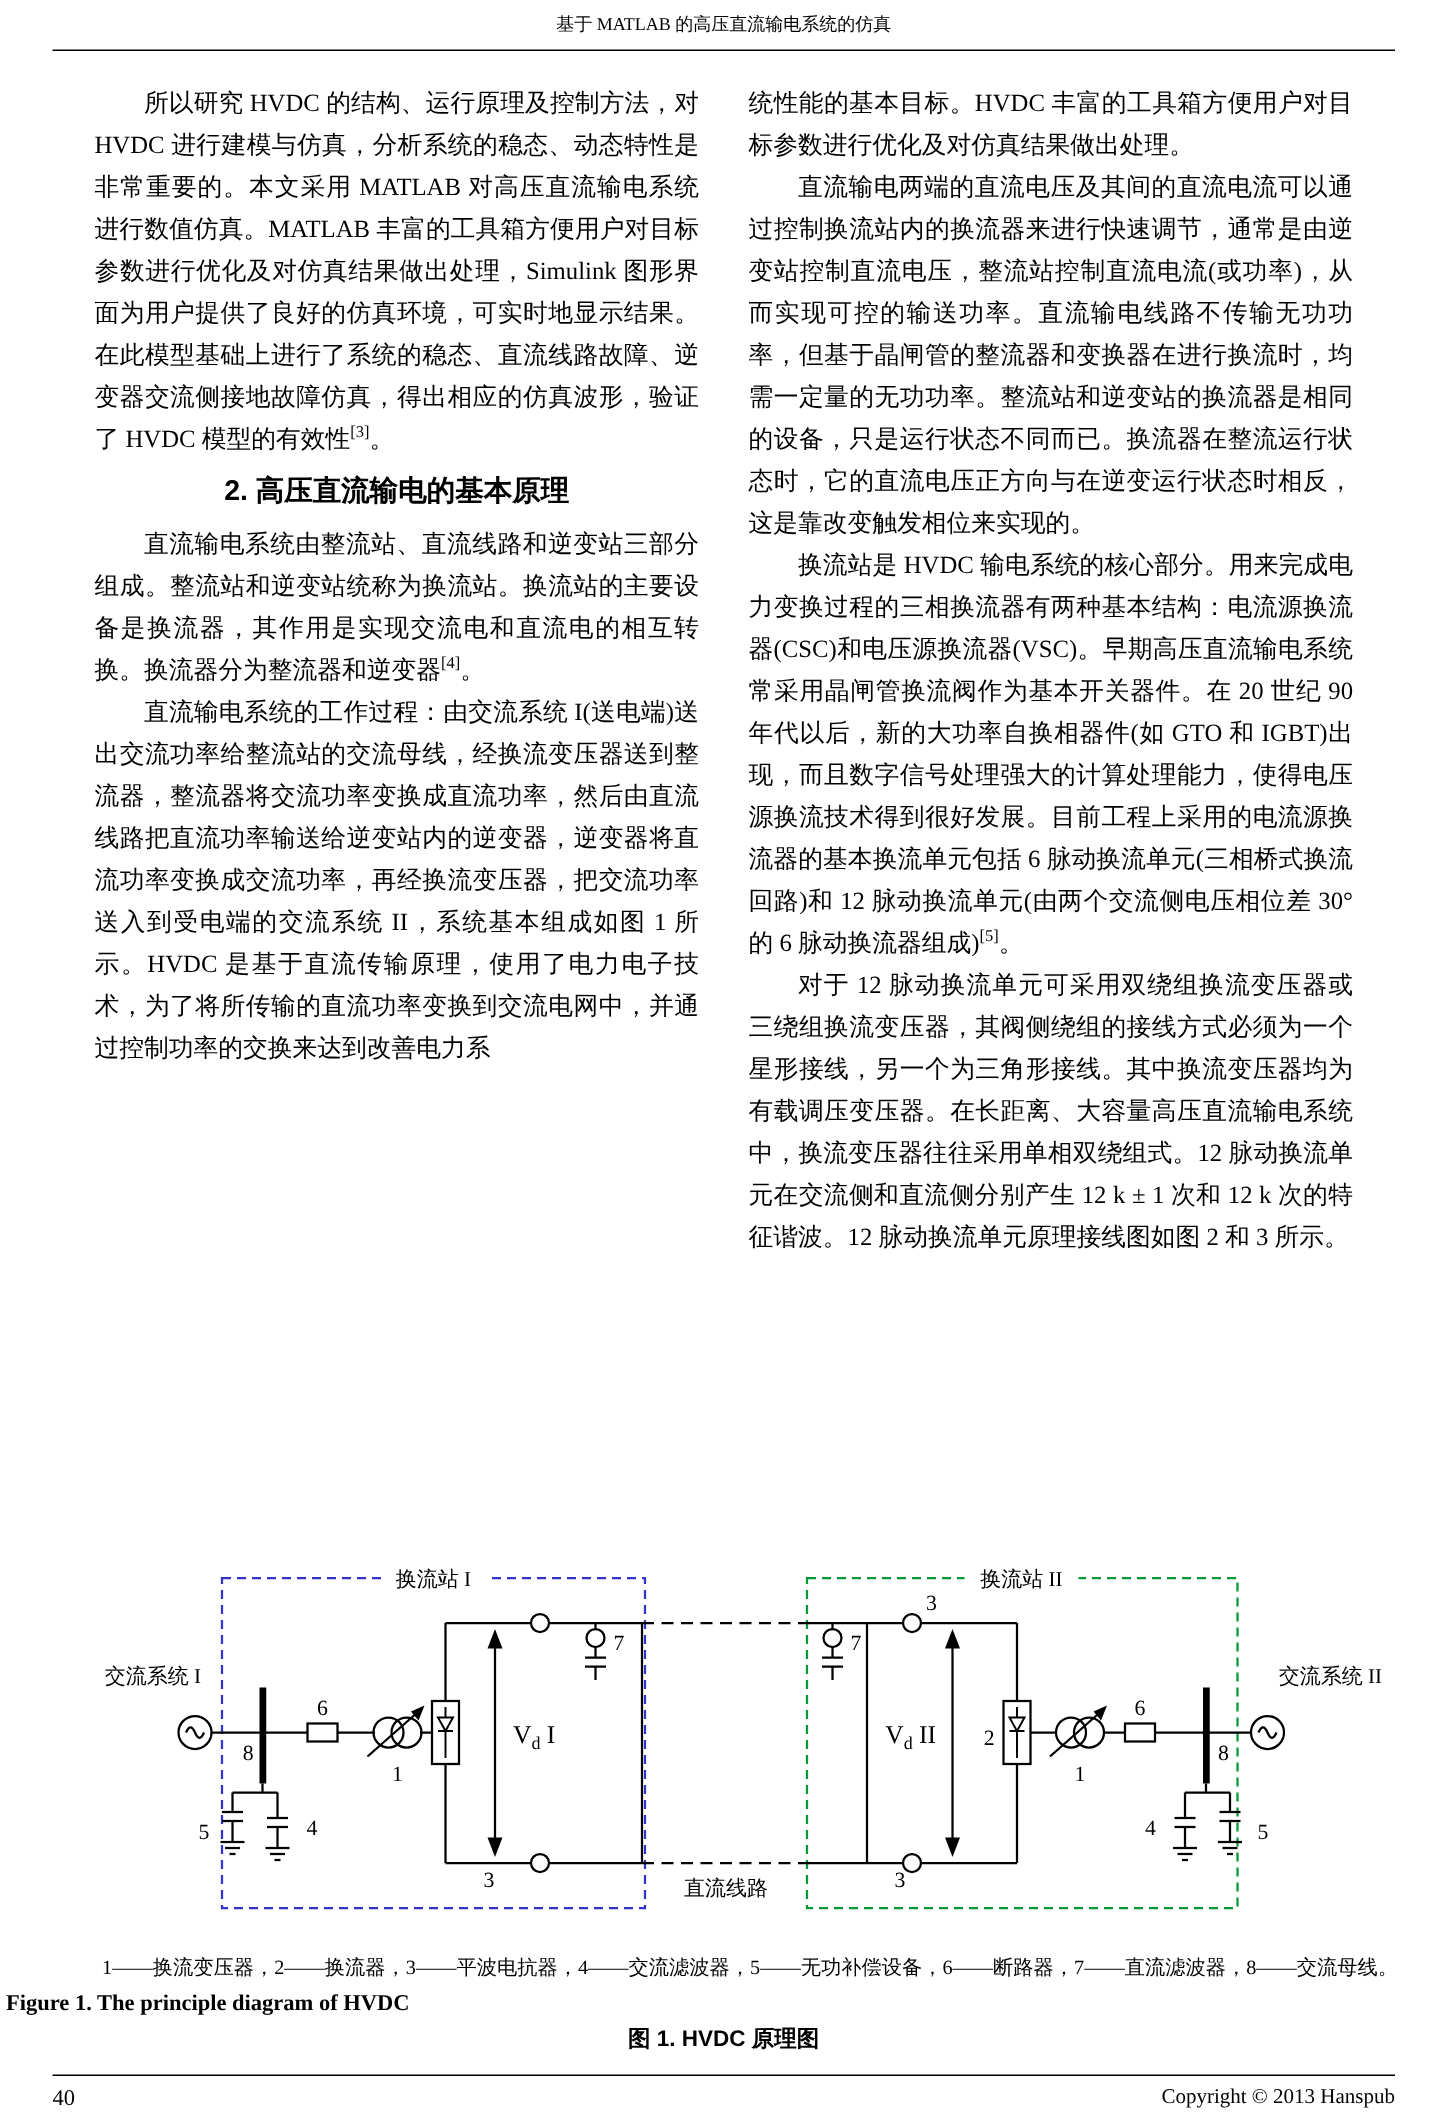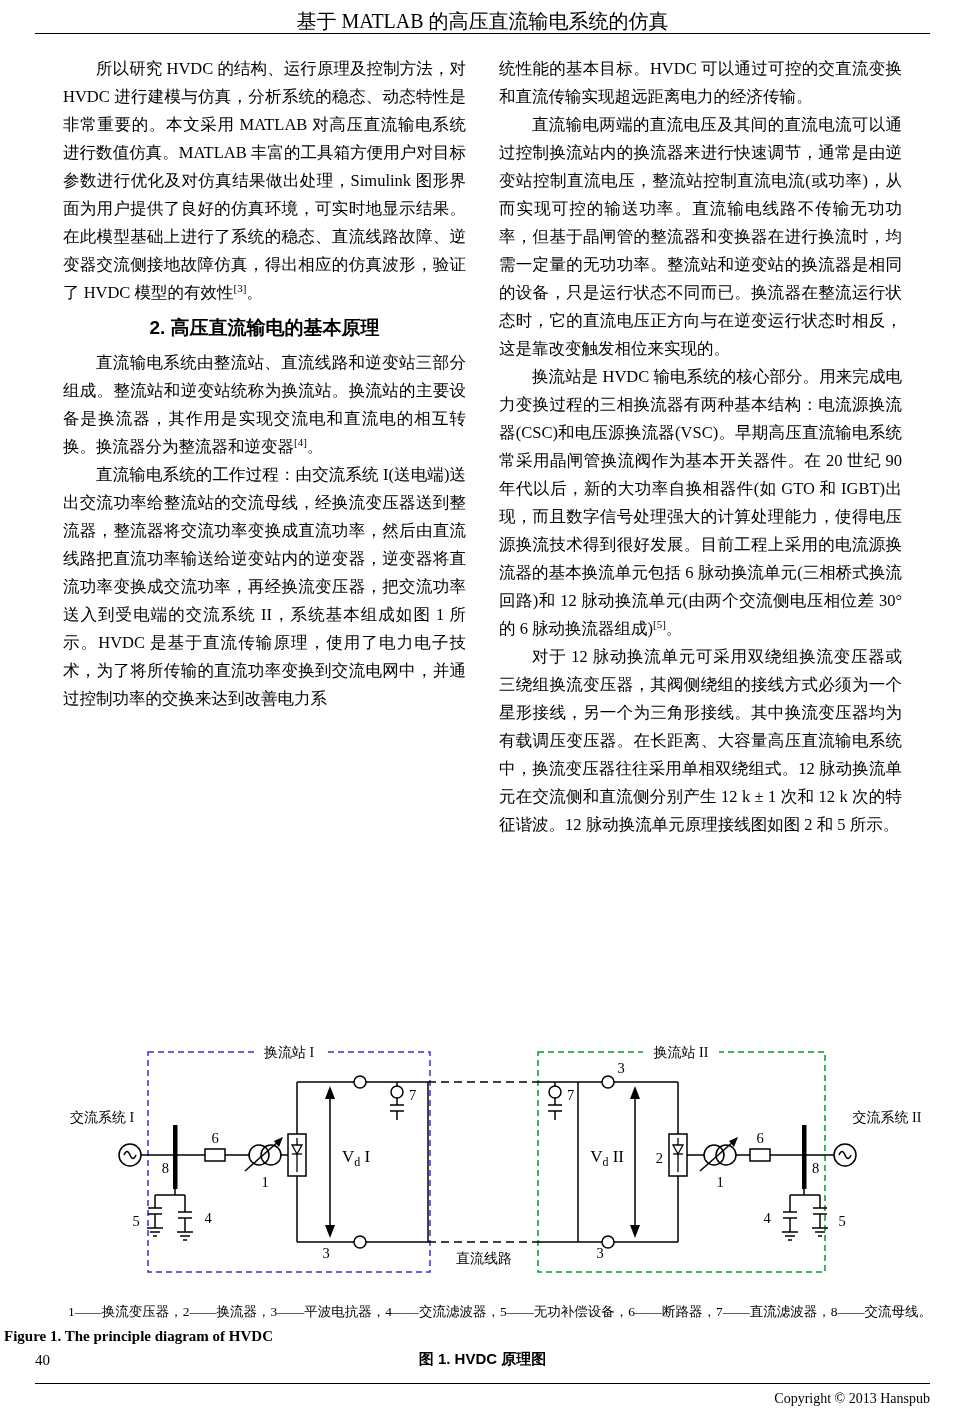--- a/index.html
+++ b/index.html
@@ -10,21 +10,21 @@
     height: 1414px;
     background: #ffffff;
     color: #000;
     font-family: "Liberation Serif", serif;
     overflow: hidden;
   }
   .running-head {
     position: absolute;
     top: 8px; left: 0; width: 100%;
     text-align: center;
-    font-size: 20px;
+    font-size: 12px;
   }
   .rule {
     position: absolute;
     left: 35px; width: 895px; height: 1px;
     background: #000;
   }
   .header-rule { top: 33px; }
   .footer-rule { top: 1383px; }
   .col {
     position: absolute;
@@ -67,43 +67,43 @@
     text-align: left;
     font-size: 15px; font-weight: bold;
   }
   .caption-zh {
     position: absolute;
     top: 1350px; left: 0; width: 100%;
     text-align: center;
     font-size: 15px; font-weight: bold;
     font-family: "Liberation Sans", sans-serif;
   }
-  .footer-left  { position: absolute; top: 1352px; left: 35px;  font-size: 15px; }
+  .footer-left  { position: absolute; top: 1391px; left: 35px;  font-size: 15px; }
   .footer-right { position: absolute; top: 1391px; right: 35px; font-size: 14px; }
 </style>
 </head>
 <body>
 
 <div class="page">
 
   <div class="running-head">基于 MATLAB 的高压直流输电系统的仿真</div>
   <div class="rule header-rule"></div>
 
   <div class="col col-left">
     <p class="para indent"><span>所以研究 HVDC 的结构、运行原理及控制方法，对 HVDC 进行建模与仿真，分析系统的稳态、动态特性是非常重要的。本文采用 MATLAB 对高压直流输电系统进行数值仿真。MATLAB 丰富的工具箱方便用户对目标参数进行优化及对仿真结果做出处理，Simulink 图形界面为用户提供了良好的仿真环境，可实时地显示结果。在此模型基础上进行了系统的稳态、直流线路故障、逆变器交流侧接地故障仿真，得出相应的仿真波形，验证了 HVDC 模型的有效性</span><sup class="supref">[3]</sup><span>。</span></p>
     <h2 class="section-heading">2. 高压直流输电的基本原理</h2>
     <p class="para indent"><span>直流输电系统由整流站、直流线路和逆变站三部分组成。整流站和逆变站统称为换流站。换流站的主要设备是换流器，其作用是实现交流电和直流电的相互转换。换流器分为整流器和逆变器</span><sup class="supref">[4]</sup><span>。</span></p>
     <p class="para indent"><span>直流输电系统的工作过程：由交流系统 I(送电端)送出交流功率给整流站的交流母线，经换流变压器送到整流器，整流器将交流功率变换成直流功率，然后由直流线路把直流功率输送给逆变站内的逆变器，逆变器将直流功率变换成交流功率，再经换流变压器，把交流功率送入到受电端的交流系统 II，系统基本组成如图 1 所示。HVDC 是基于直流传输原理，使用了电力电子技术，为了将所传输的直流功率变换到交流电网中，并通过控制功率的交换来达到改善电力系</span></p>
   </div>
 
   <div class="col col-right">
-    <p class="para"><span>统性能的基本目标。HVDC 可以通过可控的交直流变换和直流传输实现超远距离电力的经济传输。</span></p>
+    <p class="para"><span>统性能的基本目标。HVDC 丰富的工具箱方便用户对目标参数进行优化及对仿真结果做出处理。</span></p>
     <p class="para indent"><span>直流输电两端的直流电压及其间的直流电流可以通过控制换流站内的换流器来进行快速调节，通常是由逆变站控制直流电压，整流站控制直流电流(或功率)，从而实现可控的输送功率。直流输电线路不传输无功功率，但基于晶闸管的整流器和变换器在进行换流时，均需一定量的无功功率。整流站和逆变站的换流器是相同的设备，只是运行状态不同而已。换流器在整流运行状态时，它的直流电压正方向与在逆变运行状态时相反，这是靠改变触发相位来实现的。</span></p>
     <p class="para indent"><span>换流站是 HVDC 输电系统的核心部分。用来完成电力变换过程的三相换流器有两种基本结构：电流源换流器(CSC)和电压源换流器(VSC)。早期高压直流输电系统常采用晶闸管换流阀作为基本开关器件。在 20 世纪 90 年代以后，新的大功率自换相器件(如 GTO 和 IGBT)出现，而且数字信号处理强大的计算处理能力，使得电压源换流技术得到很好发展。目前工程上采用的电流源换流器的基本换流单元包括 6 脉动换流单元(三相桥式换流回路)和 12 脉动换流单元(由两个交流侧电压相位差 30°的 6 脉动换流器组成)</span><sup class="supref">[5]</sup><span>。</span></p>
-    <p class="para indent"><span>对于 12 脉动换流单元可采用双绕组换流变压器或三绕组换流变压器，其阀侧绕组的接线方式必须为一个星形接线，另一个为三角形接线。其中换流变压器均为有载调压变压器。在长距离、大容量高压直流输电系统中，换流变压器往往采用单相双绕组式。12 脉动换流单元在交流侧和直流侧分别产生 12 k ± 1 次和 12 k 次的特征谐波。12 脉动换流单元原理接线图如图 2 和 5 所示。</span></p>
+    <p class="para indent"><span>对于 12 脉动换流单元可采用双绕组换流变压器或三绕组换流变压器，其阀侧绕组的接线方式必须为一个星形接线，另一个为三角形接线。其中换流变压器均为有载调压变压器。在长距离、大容量高压直流输电系统中，换流变压器往往采用单相双绕组式。12 脉动换流单元在交流侧和直流侧分别产生 12 k ± 1 次和 12 k 次的特征谐波。12 脉动换流单元原理接线图如图 2 和 3 所示。</span></p>
   </div>
 
   <div class="figure">
     <svg width="905" height="240" viewBox="0 0 905 240">
 
       <rect x="118" y="10" width="282" height="220" fill="none" stroke-width="1.5" stroke-dasharray="6 4" stroke="#3333cc"></rect>
       <rect x="508" y="10" width="287" height="220" fill="none" stroke-width="1.5" stroke-dasharray="6 4" stroke="#009933"></rect>
       <rect x="224" y="3" width="70" height="15" fill="#ffffff"></rect>
       <rect x="613" y="3" width="76" height="15" fill="#ffffff"></rect>
       <text x="259" y="15" text-anchor="middle" class="figtext">换流站 I</text>

